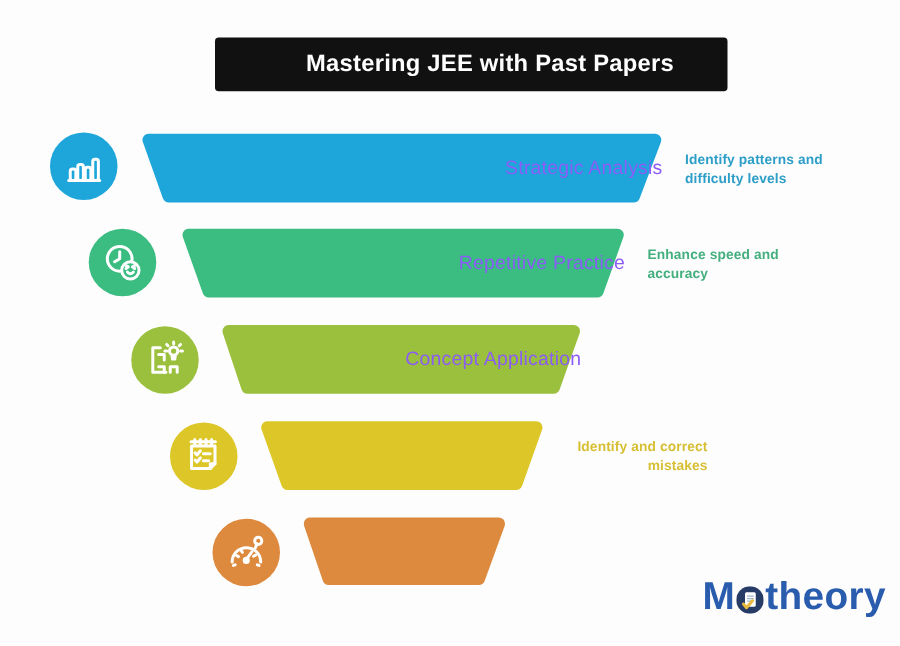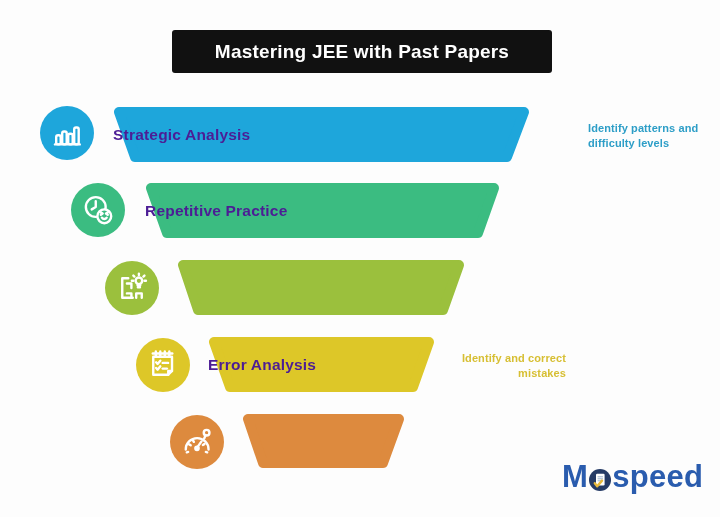--- a/index.html
+++ b/index.html
@@ -19,112 +19,113 @@
     position:absolute;width:54px;height:54px;border-radius:50%;
     display:flex;align-items:center;justify-content:center;
   }
   .badge svg{width:36px;height:36px;}
   .icon-stroke{fill:none;stroke:#ffffff;stroke-width:1.6;stroke-linecap:round;stroke-linejoin:round;}
 
   .trap{position:absolute;overflow:visible;}
   .trap polygon{stroke-width:10;stroke-linejoin:round;}
 
   .bar-label{
-    position:absolute;height:55px;line-height:55px;text-align:left;
-    color:#4c1d95;font-size:15.5px;font-weight:bold;letter-spacing:.2px;
+    position:absolute;height:55px;line-height:55px;text-align:right;
+    color:#8b5cf6;font-size:15.5px;font-weight:normal;letter-spacing:.2px;
     pointer-events:none;
   }
 
   .side-note{
     position:absolute;font-size:11px;font-weight:bold;line-height:1.32;
     letter-spacing:.1px;
   }
 
   .brand{
     position:absolute;left:562px;top:461px;display:flex;align-items:flex-end;
     font-size:31px;font-weight:bold;letter-spacing:.3px;line-height:1;
   }
   .brand .o-icon{width:22px;height:22px;margin:0 1px 1px 1px;display:block;}
 </style>
 </head>
 <body>
 
 <div class="canvas">
 
-  <div class="title-banner" style="background-color: rgb(17, 17, 17); color: rgb(255, 255, 255);">Mastering JEE with Past Papers</div>
+  <div class="title-banner" style="background-color: rgb(17, 17, 17); color: rgb(255, 255, 255); padding-left: 30px;">Mastering JEE with Past Papers</div>
 
   <div class="badge" style="left: 40px; top: 106px; background-color: rgb(30, 166, 219);">
     <svg viewBox="0 0 24 24">
       <g class="icon-stroke">
         <path d="M4 19.6 H20.5"></path>
         <rect x="4.8" y="13.5" width="3" height="6.1" rx="1.2"></rect>
         <rect x="8.8" y="11" width="3" height="8.6" rx="1.2"></rect>
         <rect x="12.8" y="12.5" width="3" height="7.1" rx="1.2"></rect>
         <rect x="16.8" y="8.3" width="3" height="11.3" rx="1.2"></rect>
       </g>
     </svg>
   </div>
   <svg class="trap" style="left:113px;top:107px" width="417" height="55">
     <polygon points="6,5 411,5 394,50 22,50" style="fill: rgb(30, 166, 219); stroke: rgb(30, 166, 219);"></polygon>
   </svg>
   <div class="bar-label" style="left:113px;top:107px;width:417px">Strategic Analysis</div>
-  <div class="side-note" style="left: 548px; top: 121px; width: 118px; color: rgb(45, 158, 199); margin-left: 40px;">Identify patterns and difficulty levels</div>
+  <div class="side-note" style="left: 548px; top: 121px; width: 118px; color: rgb(45, 158, 199);">Identify patterns and difficulty levels</div>
 
   <div class="badge" style="left: 71px; top: 183px; background-color: rgb(59, 188, 129);">
     <svg viewBox="0 0 24 24">
       <g class="icon-stroke">
         <circle cx="10.5" cy="10" r="6.6"></circle>
         <path d="M10.5 6.2 V10 L7.8 11.6"></path>
         <circle cx="16.2" cy="16.2" r="4.6" style="fill: rgb(59, 188, 129);"></circle>
         <path d="M13.9 15.2 l1.2 -0.9 l-1.2 -0.7"></path>
         <path d="M18.5 15.2 l-1.2 -0.9 l1.2 -0.7"></path>
         <path d="M14.6 17.1 a1.9 1.9 0 0 0 3.2 0"></path>
       </g>
     </svg>
   </div>
   <svg class="trap" style="left:145px;top:183px" width="355" height="55">
     <polygon points="6,5 349,5 333,50 22,50" style="fill: rgb(59, 188, 129); stroke: rgb(59, 188, 129);"></polygon>
   </svg>
   <div class="bar-label" style="left:145px;top:183px;width:355px">Repetitive Practice</div>
+  <div class="side-note" style="left: 518px; top: 197px; width: 110px; color: rgb(67, 175, 126);">Enhance speed and accuracy</div>
 
   <div class="badge" style="left: 105px; top: 261px; background-color: rgb(155, 192, 61);">
     <svg viewBox="0 0 24 24">
       <g class="icon-stroke" stroke-width="1.4">
         <path d="M9.5 5.5 H5.5 V18.5 H12.5"></path>
         <path d="M8.6 9 H11.6 V12"></path>
         <path d="M8.6 15.6 H11.6 V18.5"></path>
         <path d="M14.8 18.5 V15.6 H18.5 V18.5"></path>
         <circle cx="16.6" cy="7.2" r="2.2"></circle>
         <path d="M15.7 10.2 h1.8 M15.9 11.5 h1.4"></path>
         <path d="M16.6 3.4 v-1 M13.6 4.4 l-.7 -.7 M19.6 4.4 l.7 -.7 M12.9 7.2 h-1 M20.3 7.2 h1"></path>
       </g>
     </svg>
   </div>
   <svg class="trap" style="left:177px;top:260px" width="288" height="55">
     <polygon points="6,5 282,5 266,50 21,50" style="fill: rgb(155, 192, 61); stroke: rgb(155, 192, 61);"></polygon>
   </svg>
+  <div class="bar-label" style="left:177px;top:260px;width:288px">Concept Application</div>
 
   <div class="badge" style="left: 136px; top: 338px; background-color: rgb(221, 199, 40);">
     <svg viewBox="0 0 24 24">
       <g class="icon-stroke" stroke-width="1.4">
         <path d="M5.5 6.5 H18 V16 L15.5 18.5 H5.5 Z"></path>
         <path d="M18 16 H15.5 V18.5"></path>
         <path d="M5.2 4.3 H18.2"></path>
         <path d="M7.2 6.3 V3 M10.2 6.3 V3 M13.2 6.3 V3 M16.2 6.3 V3"></path>
         <path d="M7.4 10.2 l1 1.1 1.8 -2.2"></path>
         <path d="M11.8 10.6 H15.4"></path>
         <path d="M7.4 14 l1 1.1 1.8 -2.2"></path>
         <path d="M11.8 14.4 H14.6"></path>
       </g>
     </svg>
   </div>
   <svg class="trap" style="left:208px;top:337px" width="227" height="55">
     <polygon points="6,5 221,5 205,50 22,50" style="fill: rgb(221, 199, 40); stroke: rgb(221, 199, 40);"></polygon>
   </svg>
-  <div class="bar-label" style="left:208px;top:337px;width:227px">Error Analysis</div>
   <div class="side-note" style="left: 456px; top: 351px; width: 110px; color: rgb(215, 191, 51); text-align: right;">Identify and correct mistakes</div>
 
   <div class="badge" style="left: 170px; top: 415px; background-color: rgb(221, 138, 62);">
     <svg viewBox="0 0 24 24">
       <g class="icon-stroke" stroke-width="1.5">
         <path d="M4.5 17 a7.6 7.6 0 0 1 15.2 0"></path>
         <path d="M12.3 15.4 L15 11.6"></path>
         <circle cx="12" cy="16.2" r="1.1" fill="#ffffff"></circle>
         <path d="M6.8 13.6 l1 .6 M9.3 10.9 l.6 1 M16.9 13.4 l-1 .6"></path>
         <path d="M5.2 18.9 l.9 -.3 M18.8 18.9 l-.9 -.3"></path>
@@ -138,16 +139,16 @@
   </svg>
 
   <div class="brand" style="color: rgb(42, 92, 174);">
     <span>M</span>
     <svg class="o-icon" viewBox="0 0 22 22">
       <circle cx="11" cy="11" r="11" fill="#263b66"></circle>
       <rect x="7" y="4.8" width="8.6" height="11.6" rx="1.2" fill="#ffffff"></rect>
       <path d="M9 7.8 h4.6 M9 9.8 h4.6 M9 11.8 h3.2" stroke="#9fb2cc" stroke-width="1" fill="none" stroke-linecap="round"></path>
       <path d="M5.8 14.2 l2.4 3 L13 11.6" stroke="#e8b93c" stroke-width="2.4" fill="none" stroke-linecap="round" stroke-linejoin="round"></path>
     </svg>
-    <span>speed</span>
+    <span>theory</span>
   </div>
 
 </div>
 
 </body></html>

